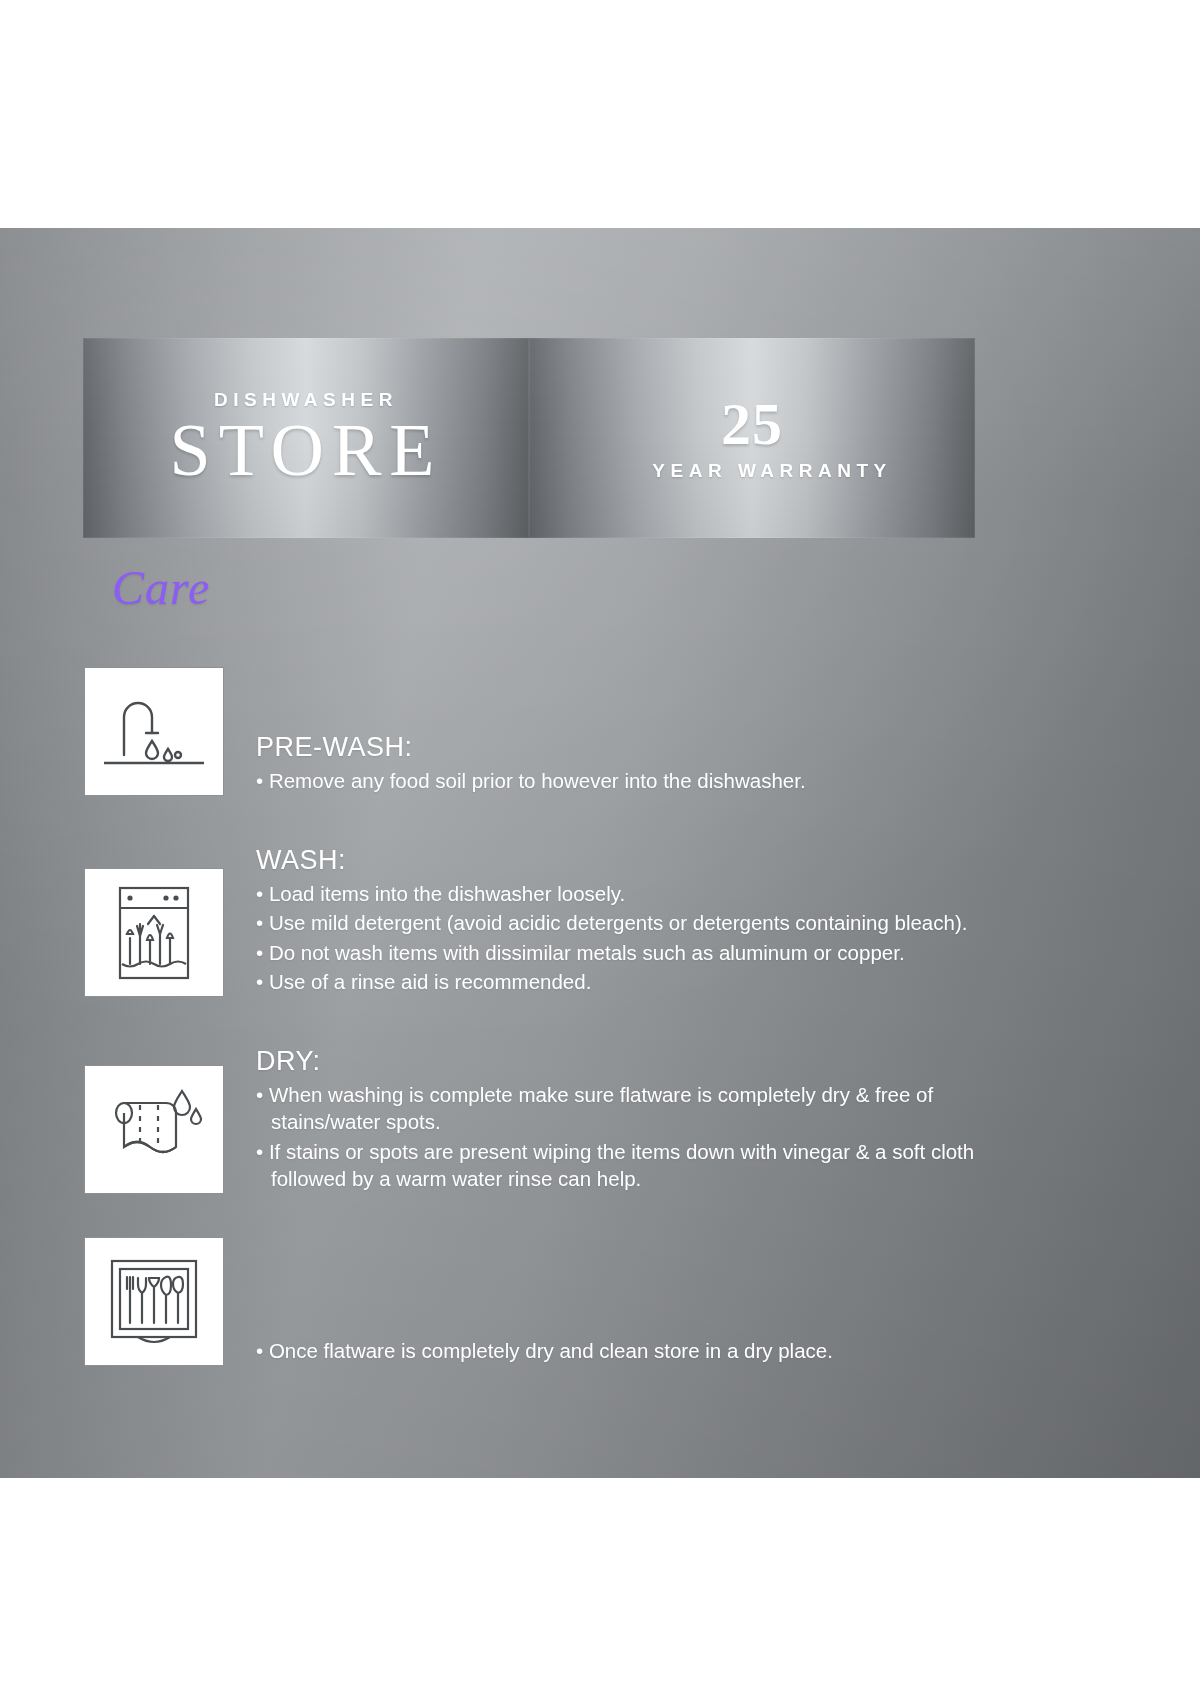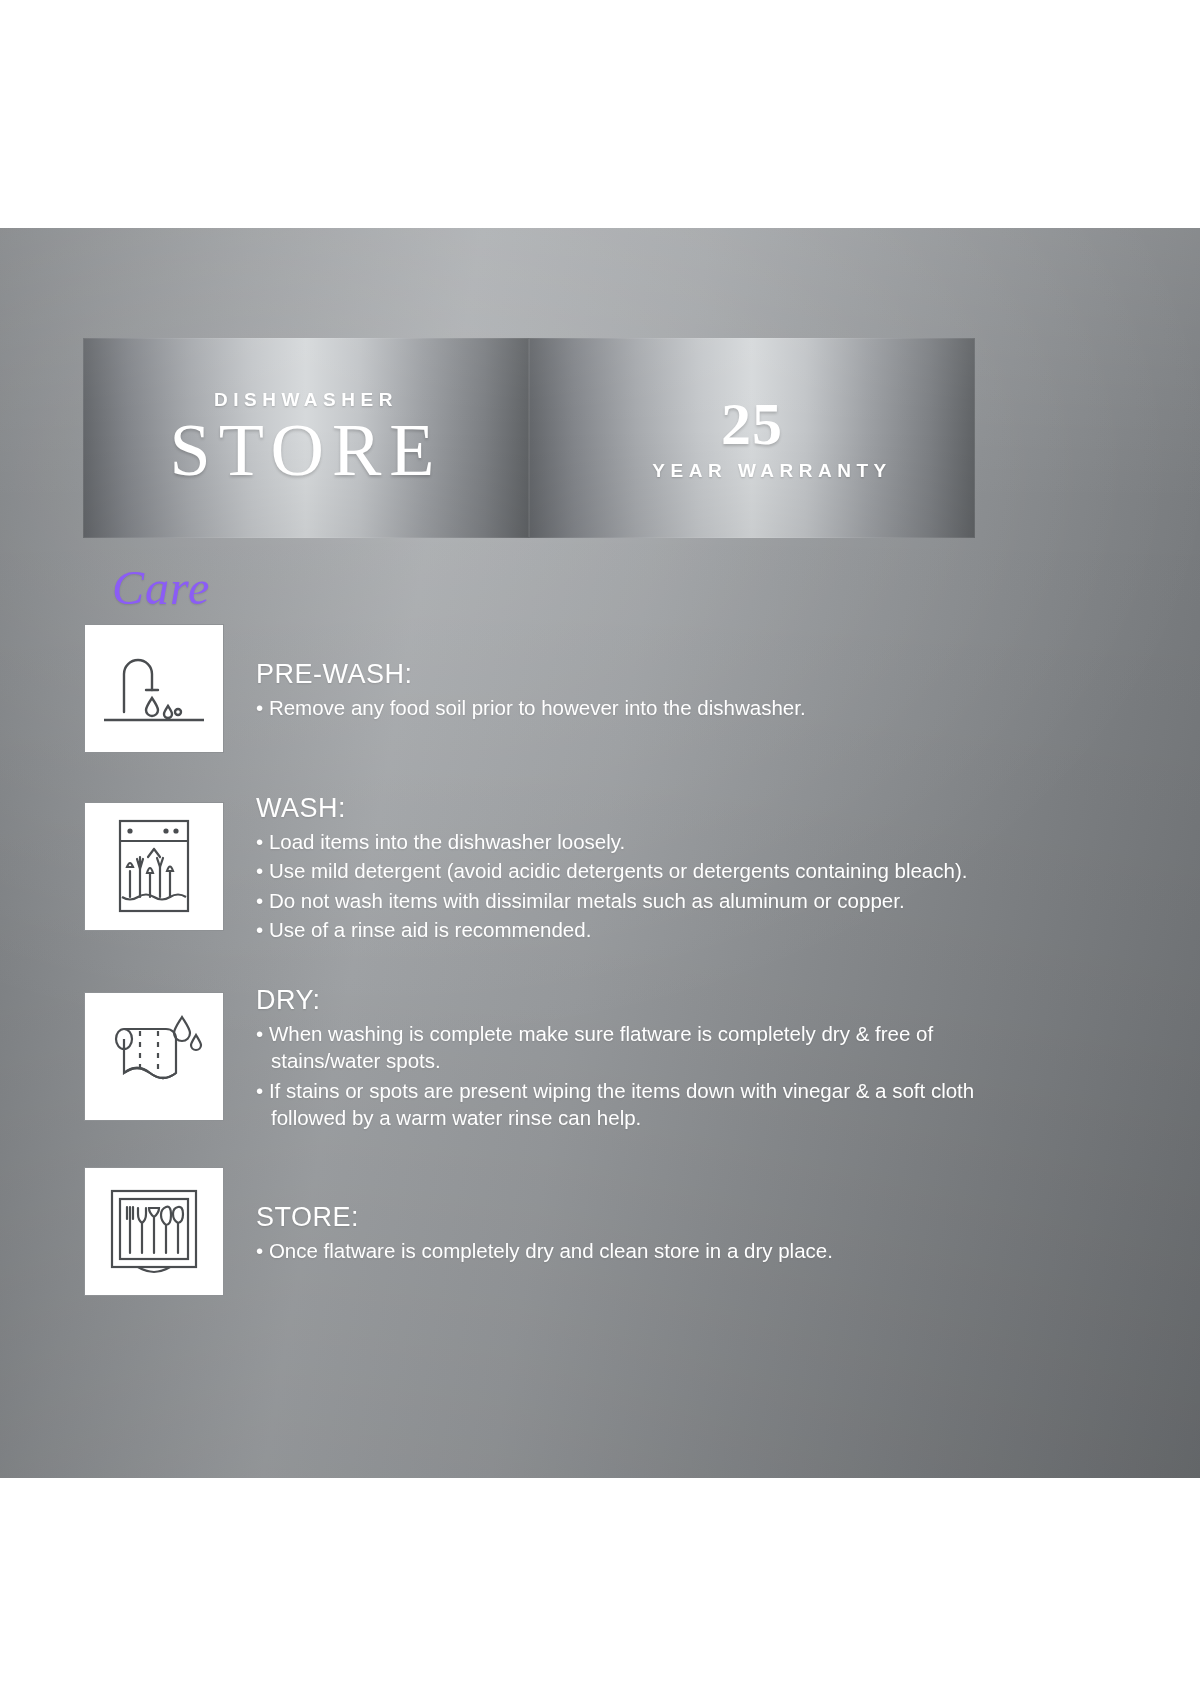--- a/index.html
+++ b/index.html
@@ -123,22 +123,23 @@
   .care-list {
     position: absolute;
     left: 0;
     top: 624px;
     width: 1200px;
     z-index: 3;
   }
   .care-row {
     position: relative;
     display: flex;
-    align-items: center;
+    align-items: flex-end;
     margin-bottom: 34px;
+    margin-top: 43px;
   }
   .icon-box {
     width: 138px;
     height: 127px;
     margin-left: 84px;
     background: #ffffff;
     border: 1px solid #8e9194;
     flex: none;
     display: flex;
     align-items: center;
@@ -282,21 +283,20 @@
           <rect x="26" y="22" width="68" height="60"></rect>
           <path d="M44 90 q16 10 32 0"></path>
           <path d="M36 76 V42 M33 42 l0 -12 M36 30 v12 M39 30 v12" stroke-linecap="round"></path>
           <path d="M48 76 V46 q-4 -3 -4 -9 v-6 M48 46 q4 -3 4 -9 v-6" stroke-linecap="round"></path>
           <path d="M60 76 V40 q-5 -4 -5 -9 h10 q0 5 -5 9" stroke-linecap="round"></path>
           <path d="M72 76 V48 q-5 -4 -5 -10 t5 -8 t5 8 t-5 10" stroke-linecap="round"></path>
           <path d="M84 76 V46 q-5 -3 -5 -9 t5 -7 t5 7 t-5 9" stroke-linecap="round"></path>
         </svg>
       </div>
       <div class="care-text">
-        <h3 class="care-heading">STORE:</h3>
         <ul class="care-bullets">
           <li>Once flatware is completely dry and clean store in a dry place.</li>
         </ul>
       </div>
     </div>
 
   </div>
 </div>
 
 </body></html>

